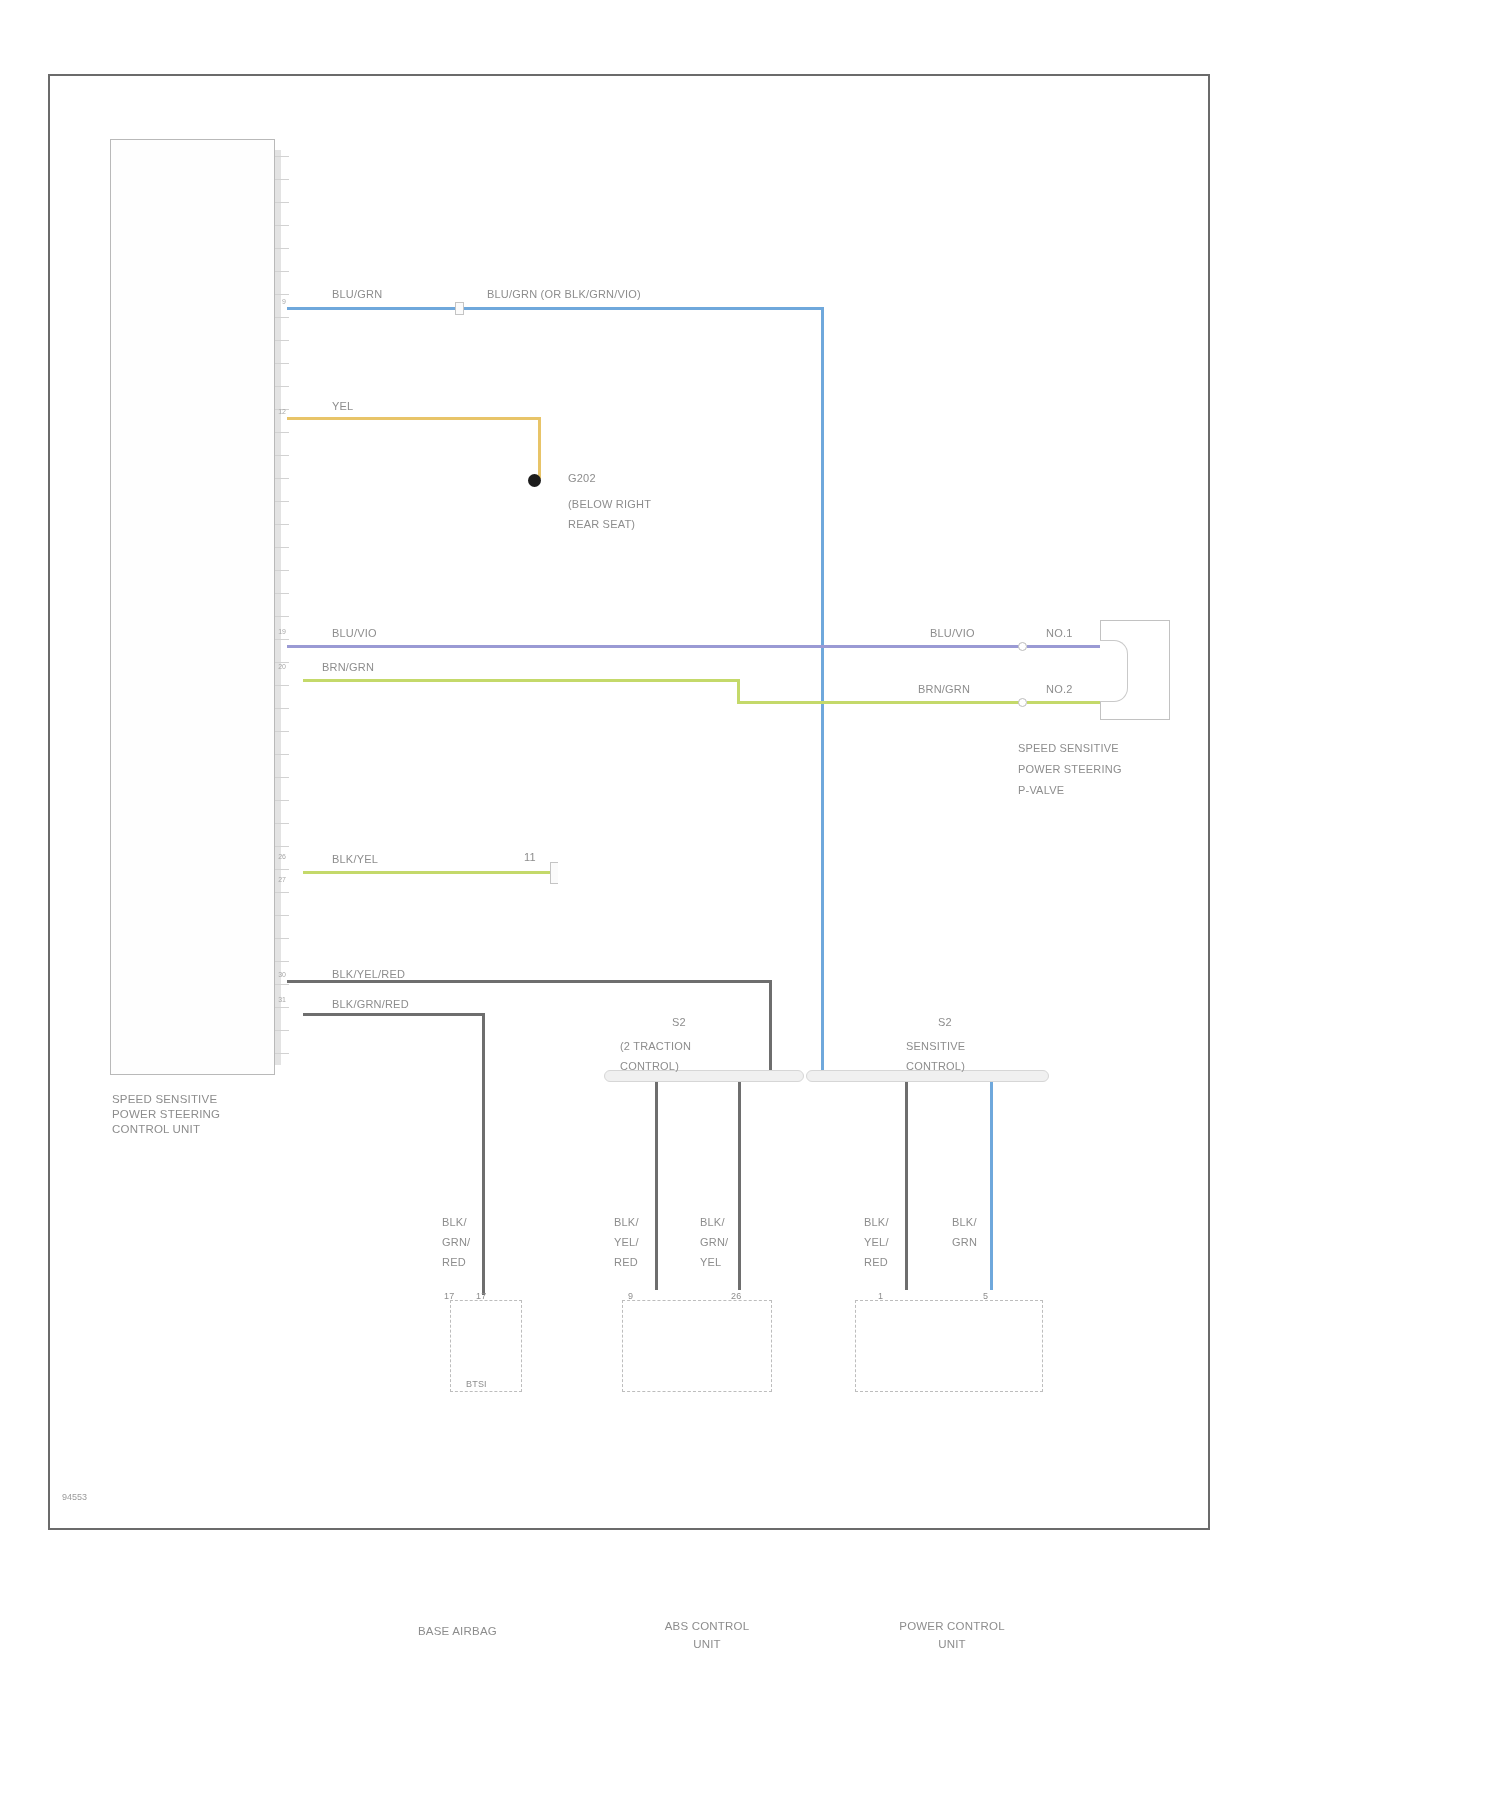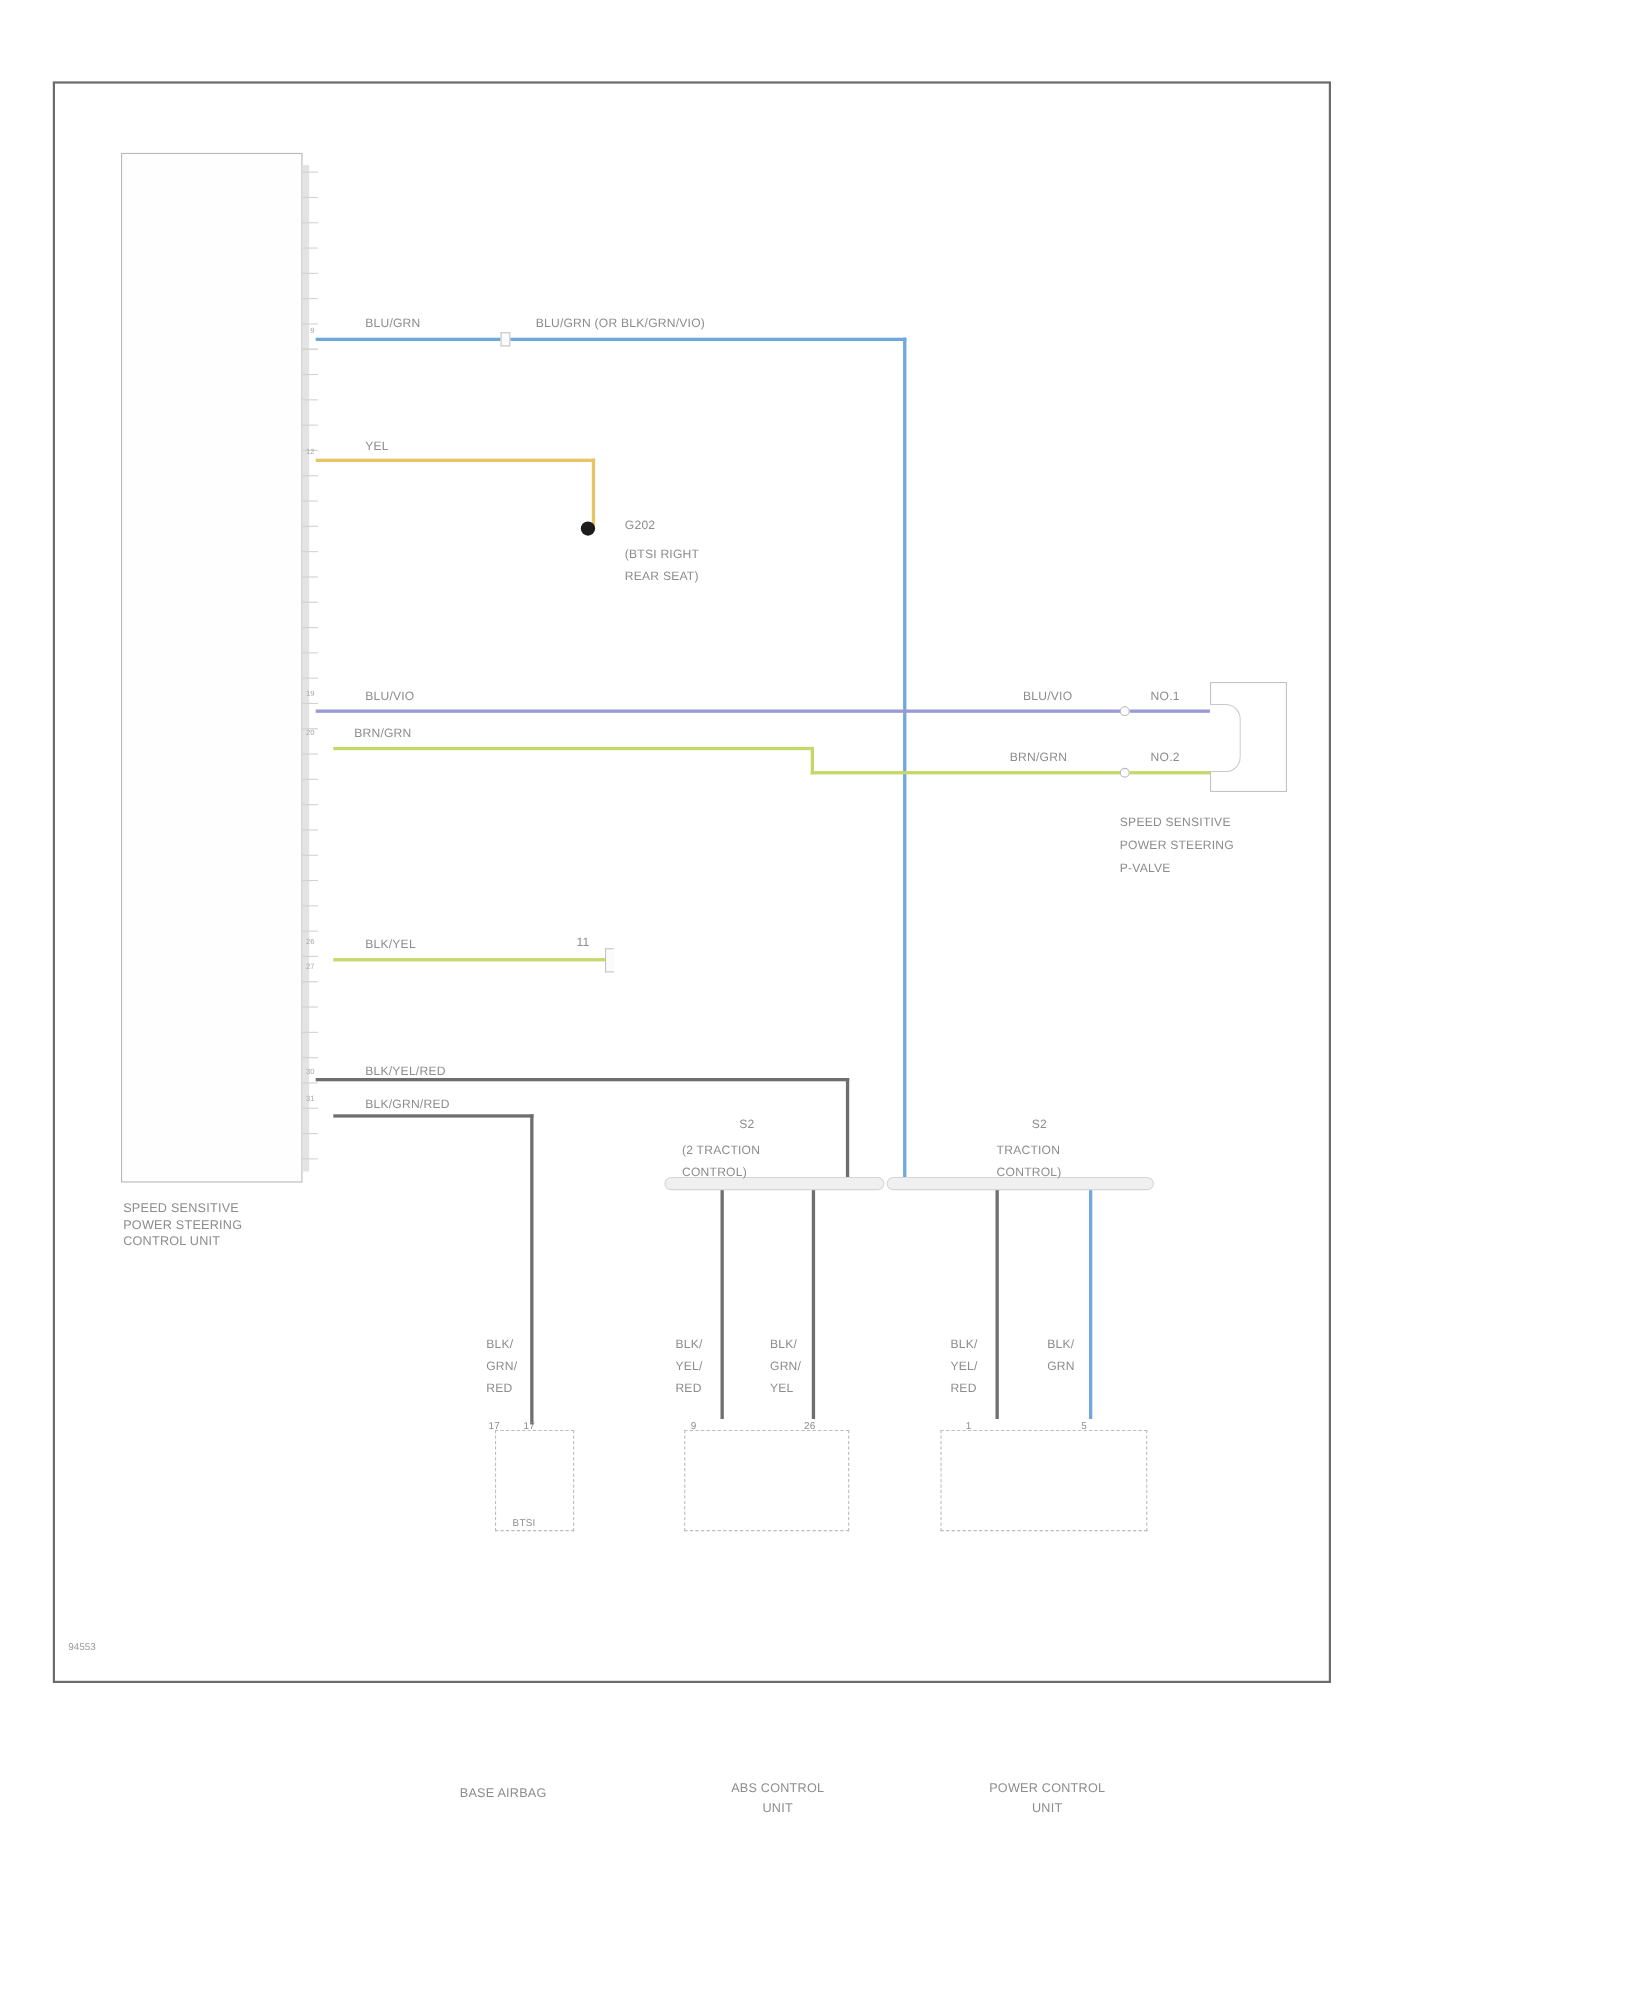--- a/index.html
+++ b/index.html
@@ -229,21 +229,21 @@
   <div class="pin" style="left:272px; top:408px; width:14px;">12</div>
 
   <div class="wire" style="left:287px; top:417px; width:254px; height:3px; background:#e8c468;"></div>
   <div class="wire" style="left:538px; top:417px; width:3px; height:62px; background:#e8c468;"></div>
 
   <div class="ground-dot" style="left:528px; top:474px;"></div>
 
   <div class="lbl" style="left:332px; top:400px;">YEL</div>
 
   <div class="lbl" style="left:568px; top:472px;">G202</div>
-  <div class="lbl" style="left:568px; top:494px; line-height:20px;">(BTSI RIGHT
+  <div class="lbl" style="left:568px; top:494px; line-height:20px;">(BELOW RIGHT
 REAR SEAT)</div>
 
   <div class="pin" style="left:272px; top:628px; width:14px;">19</div>
 
   <div class="wire" style="left:287px; top:645px; width:735px; height:3px; background:#9a9ad4;"></div>
 
   <div class="conn" style="left:1018px; top:642px;"></div>
   <div class="wire" style="left:1027px; top:645px; width:76px; height:3px; background:#9a9ad4;"></div>
 
   <div class="lbl" style="left:332px; top:627px;">BLU/VIO</div>
@@ -294,21 +294,21 @@
   <div class="lbl" style="left:332px; top:998px;">BLK/GRN/RED</div>
 
   <div class="splice" style="left:604px; top:1070px; width:200px;"></div>
   <div class="splice" style="left:806px; top:1070px; width:243px;"></div>
 
   <div class="lbl" style="left:672px; top:1016px;">S2</div>
   <div class="lbl" style="left:620px; top:1036px; width:150px; line-height:20px;">(2 TRACTION
 CONTROL)</div>
 
   <div class="lbl" style="left:938px; top:1016px;">S2</div>
-  <div class="lbl" style="left:906px; top:1036px; width:150px; line-height:20px;">TRACTION
+  <div class="lbl" style="left:906px; top:1036px; width:150px; line-height:20px;">SENSITIVE
 CONTROL)</div>
 
   <div class="wire" style="left:655px; top:1082px; width:3px; height:208px; background:#6e6e6e;"></div>
   <div class="wire" style="left:738px; top:1082px; width:3px; height:208px; background:#6e6e6e;"></div>
 
   <div class="wire" style="left:905px; top:1082px; width:3px; height:208px; background:#6e6e6e;"></div>
   <div class="wire" style="left:990px; top:1082px; width:3px; height:208px; background:#6fa8dc;"></div>
 
   <div class="wire" style="left:482px; top:1292px; width:3px; height:0px; background:#6e6e6e;"></div>
 

